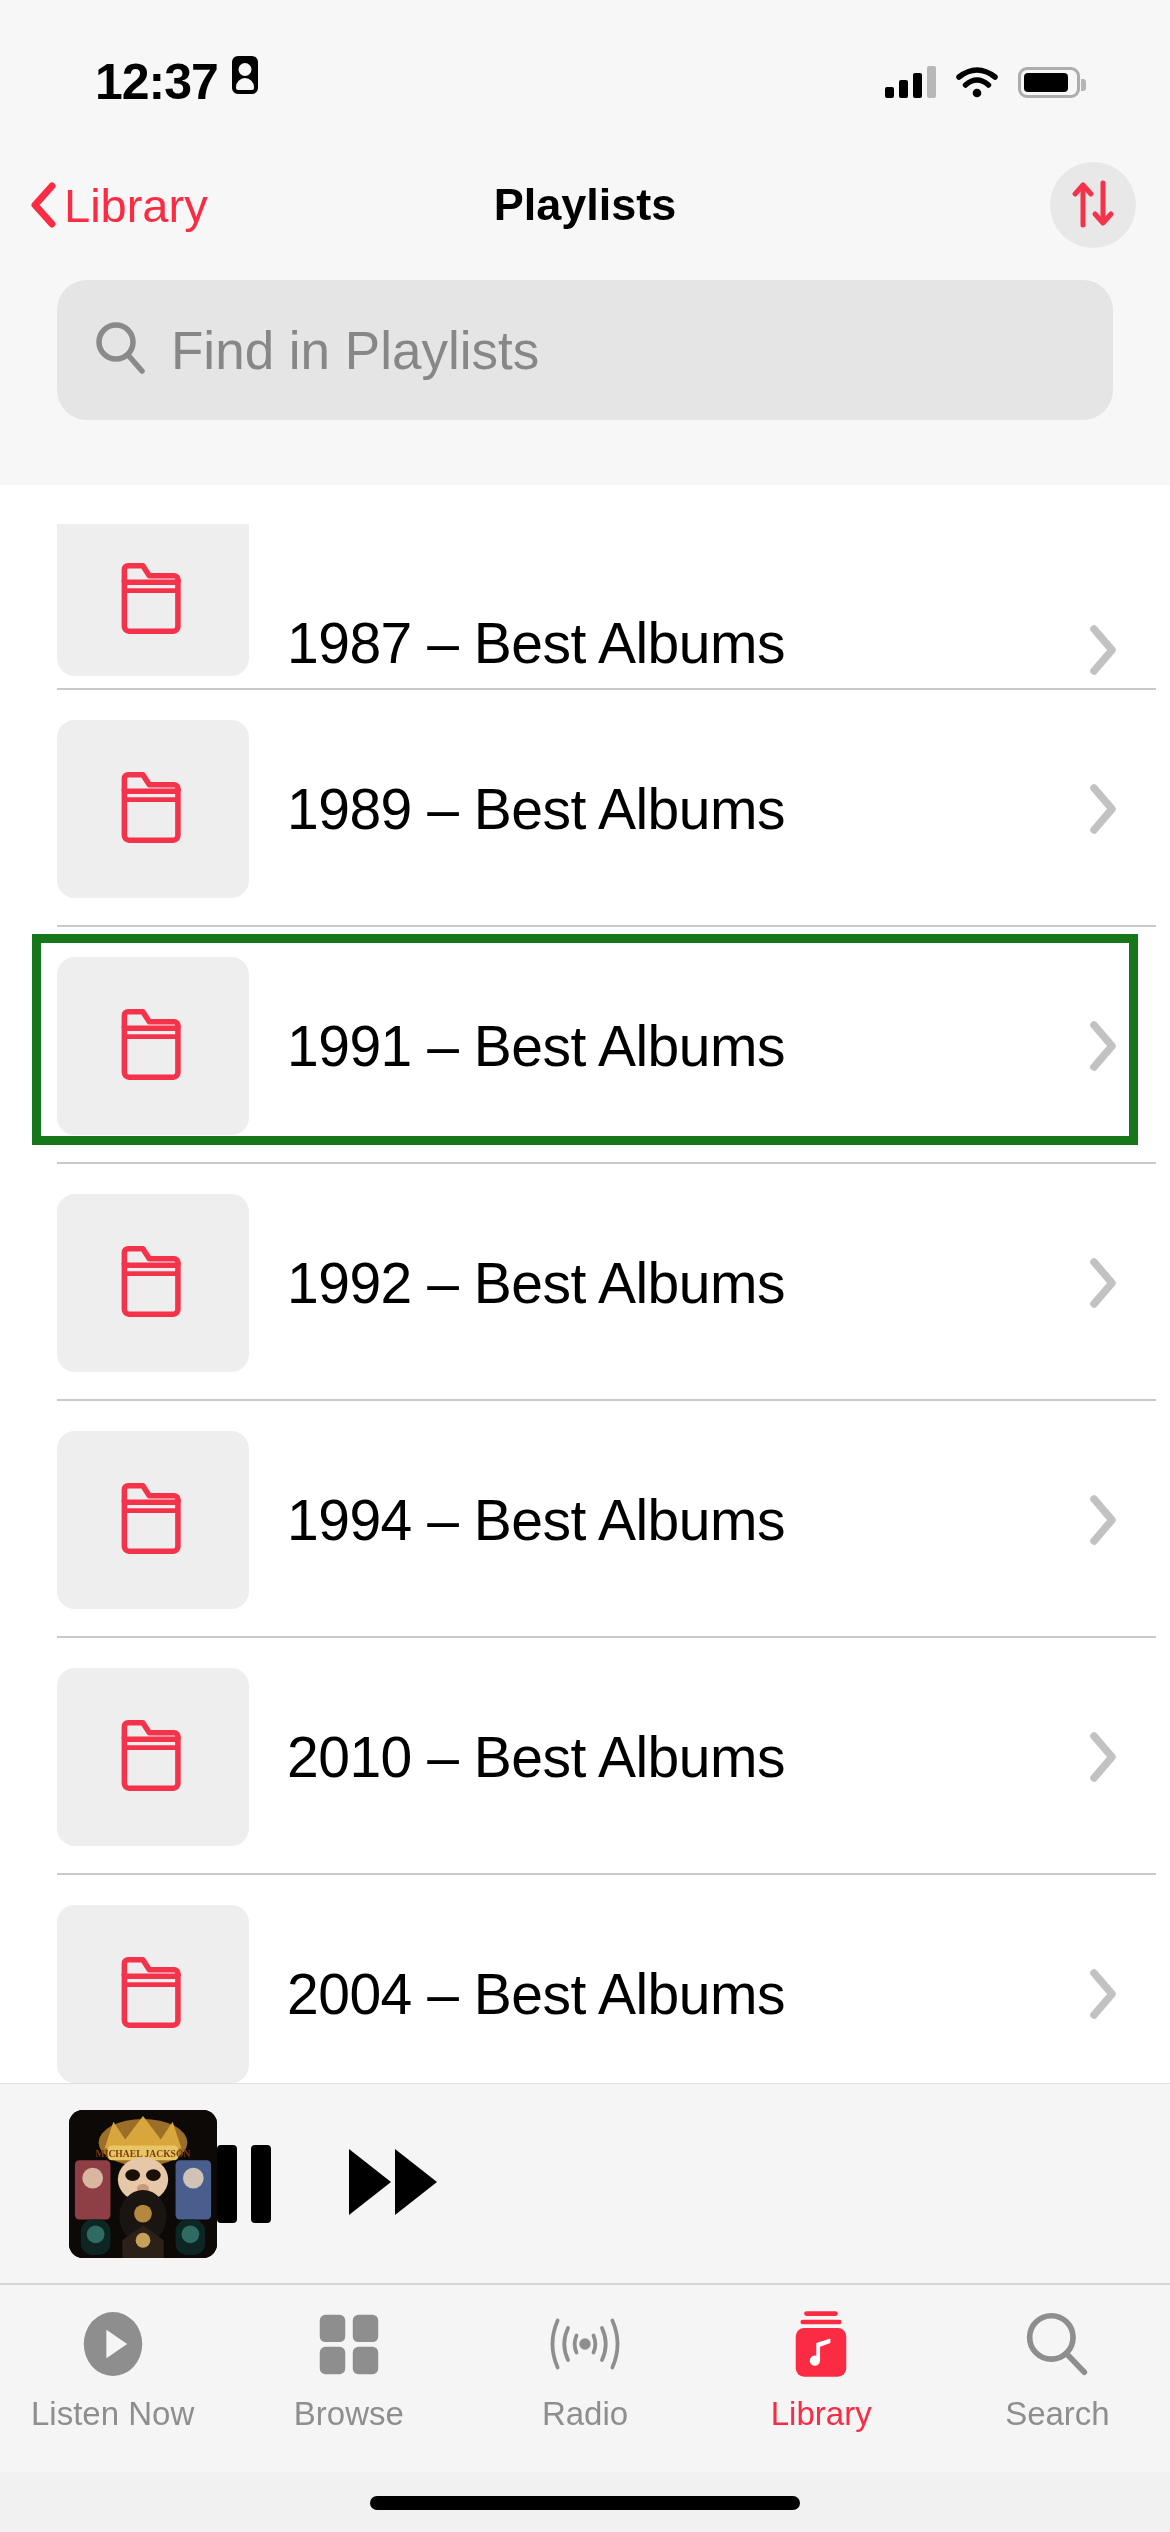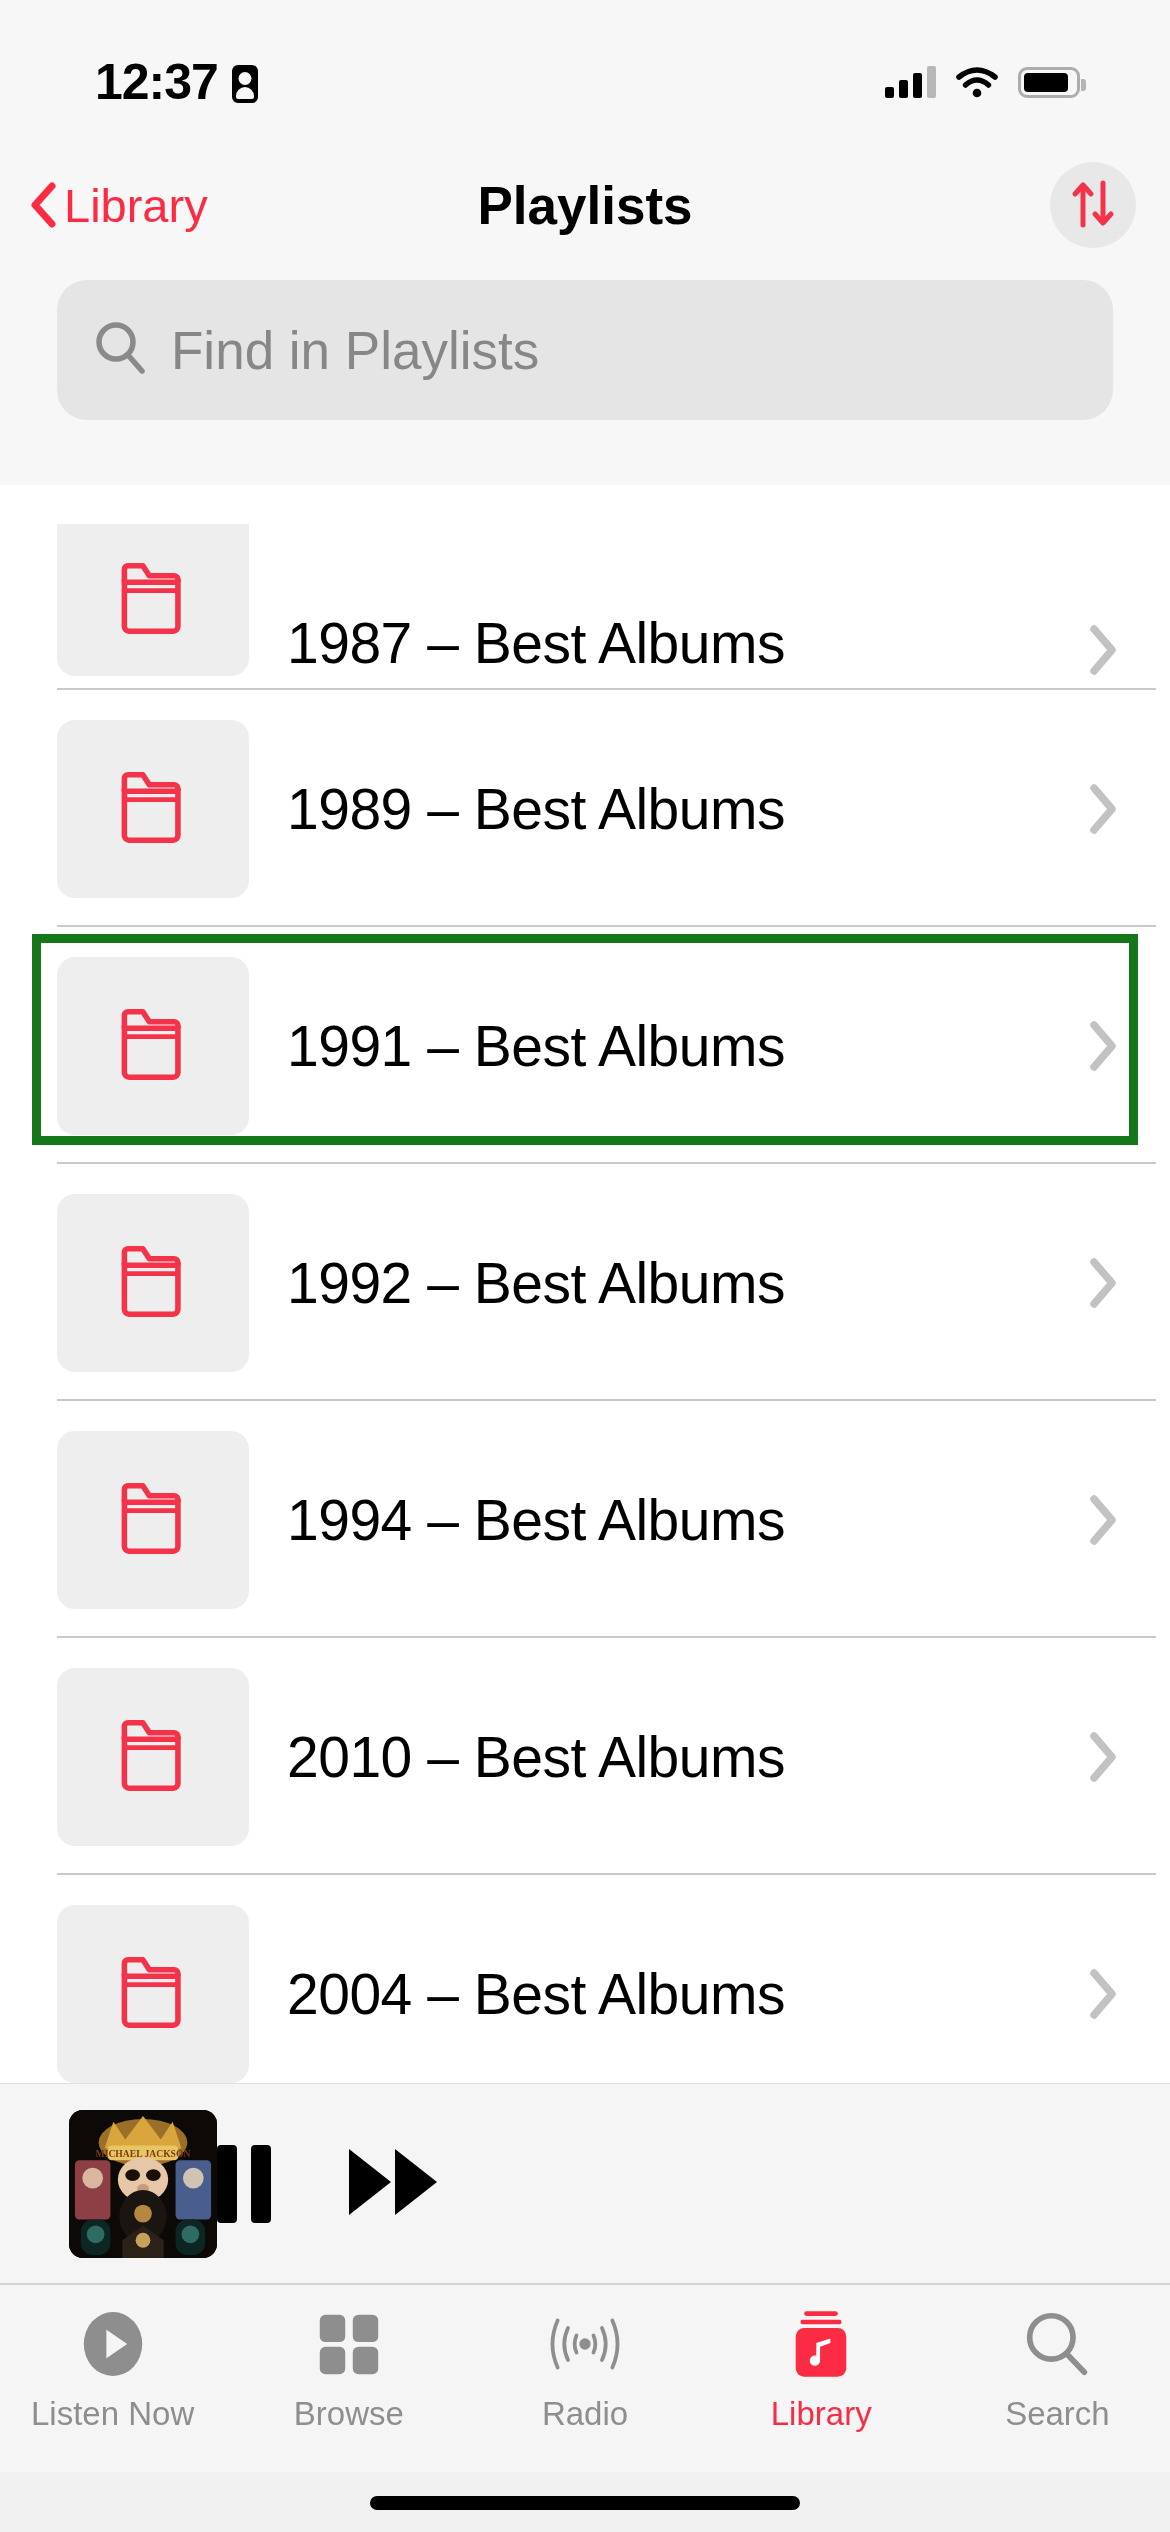--- a/index.html
+++ b/index.html
@@ -17,21 +17,21 @@
     overflow:hidden;
   }
 
   
   .statusbar {
     position:absolute; top:0; left:0; width:1170px; height:150px;
     background:#f7f7f7;
     display:flex; align-items:center; justify-content:space-between;
     padding:0 90px 0 95px;
   }
-  .sb-left { display:flex; align-items:center; gap:14px; margin-top:14px; }
+  .sb-left { display:flex; align-items:flex-start; gap:14px; margin-top:14px; }
   .sb-time { font-size:50px; font-weight:600; color:#000; letter-spacing:-1px; }
   .sb-rec {
     width:26px; height:38px; border-radius:6px; background:#000;
     position:relative; margin-top:3px;
   }
   .sb-rec::before {
     content:""; position:absolute; left:50%; top:7px; transform:translateX(-50%);
     width:13px; height:13px; border-radius:50%; background:#f7f7f7;
   }
   .sb-rec::after {
@@ -67,21 +67,21 @@
     position:absolute; left:30px;
     color:#fa2b42; font-size:47px; font-weight:400;
     background:none; border:none; cursor:pointer;
     font-family:"Liberation Sans", sans-serif;
   }
   .chev-back {
     width:26px; height:46px;
   }
   .nav-title {
     width:100%; text-align:center;
-    font-size:53px; font-weight:700; color:#000;
+    font-size:45px; font-weight:700; color:#000;
   }
   .sort-btn {
     position:absolute; right:34px;
     width:86px; height:86px; border-radius:50%;
     background:#e8e8e8;
     display:flex; align-items:center; justify-content:center;
     border:none; cursor:pointer;
   }
 
   

